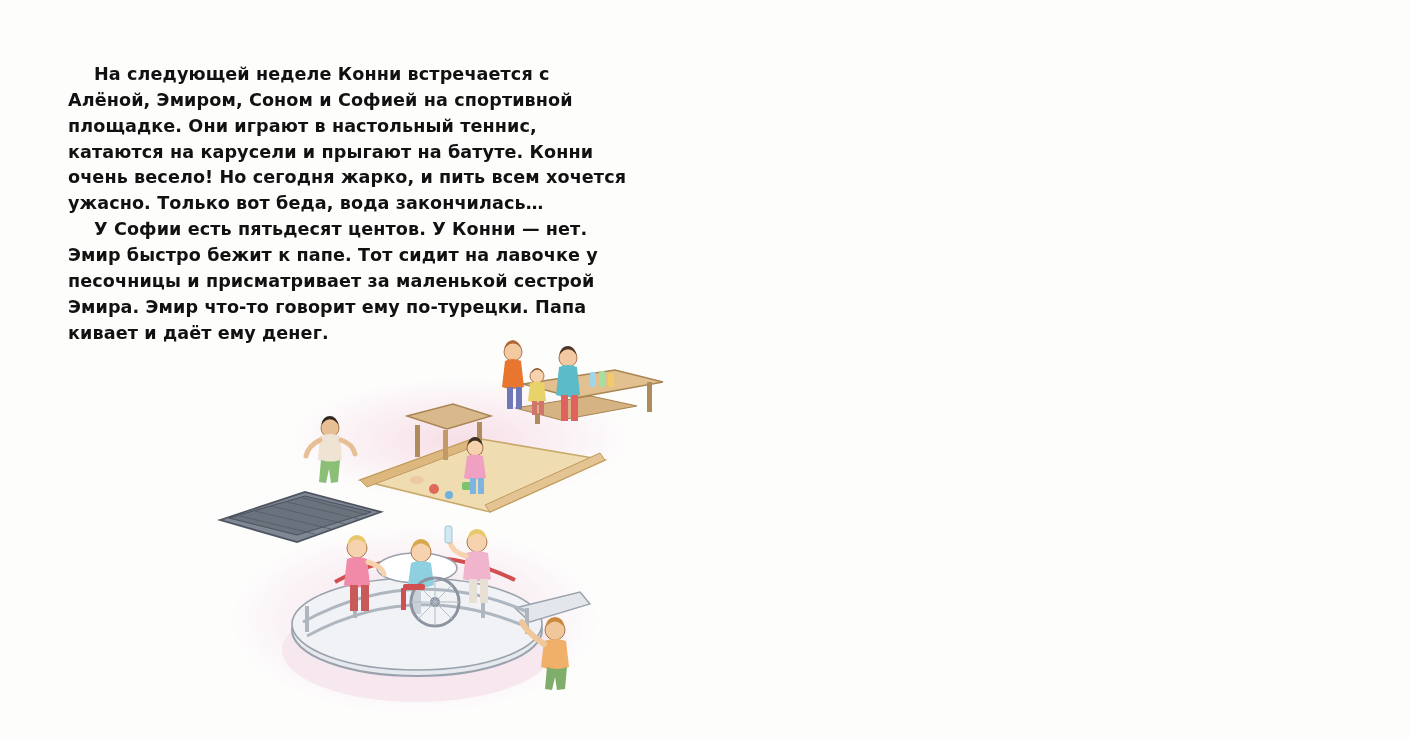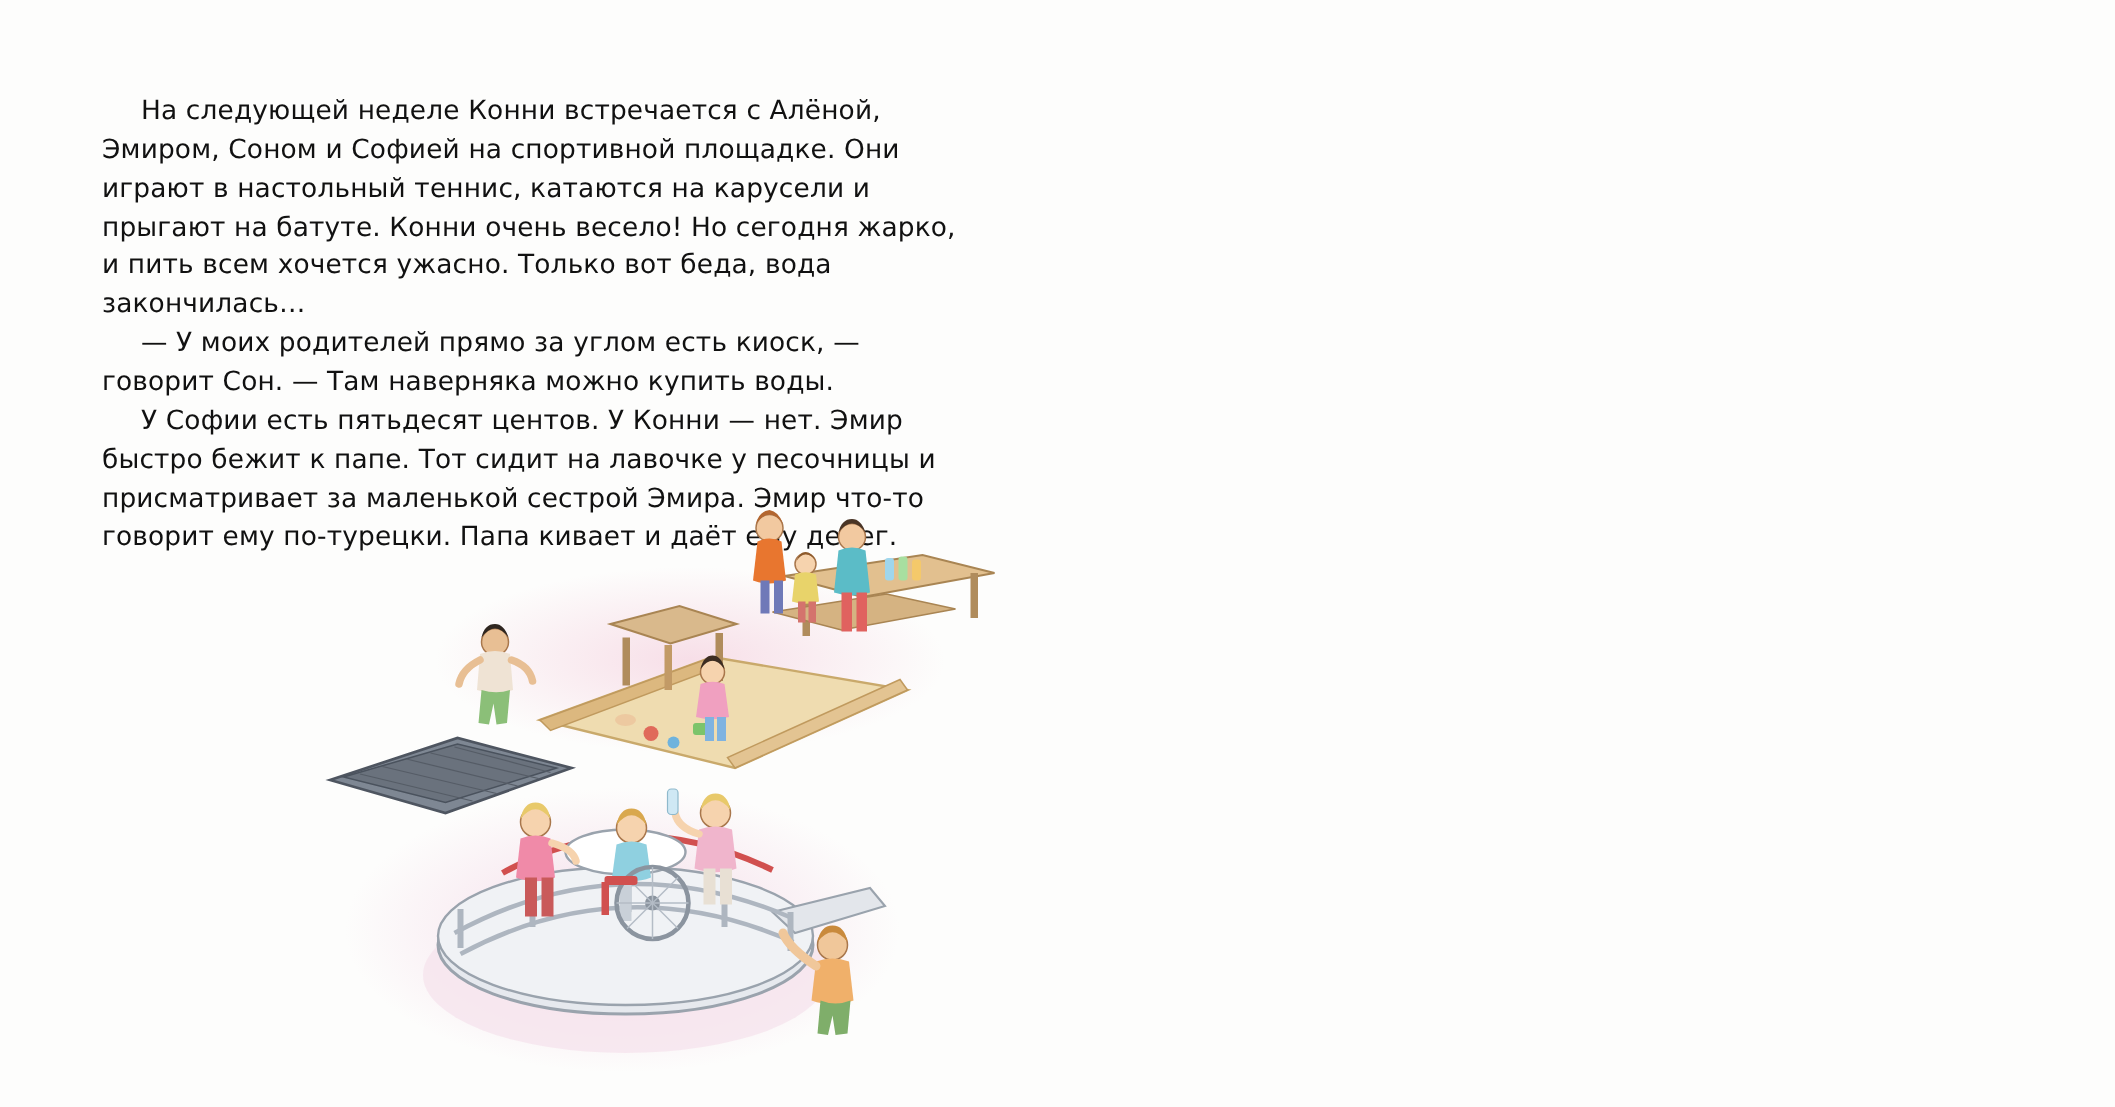--- a/index.html
+++ b/index.html
@@ -36,20 +36,21 @@
     color: #111;
     letter-spacing: 0.1px;
   }
   .left-text {
     left: 68px;
     top: 62px;
     width: 570px;
   }
   .text-block p {
     margin: 0;
+    font-weight: bold;
   }
   .text-block p.indent {
     text-indent: 26px;
   }
   
   .right-page {
     position: absolute;
     left: 705px;
     top: 0;
     width: 705px;
@@ -70,21 +71,20 @@
 </style>
 </head>
 <body>
 
 <div class="page">
 
   <div class="left-page">
 
     <div class="text-block left-text">
       <p class="indent">На следующей неделе Конни встречается с Алёной, Эмиром, Соном и Софией на спортивной площадке. Они играют в настольный теннис, катаются на карусели и прыгают на батуте. Конни очень весело! Но сегодня жарко, и пить всем хочется ужасно. Только вот беда, вода закончилась…</p>
-      <p class="indent">— У моих родителей прямо за углом есть киоск, — говорит Сон. — Там наверняка можно купить воды.</p>
       <p class="indent">У Софии есть пятьдесят центов. У Конни — нет. Эмир быстро бежит к папе. Тот сидит на лавочке у песочницы и присматривает за маленькой сестрой Эмира. Эмир что-то говорит ему по-турецки. Папа кивает и даёт ему денег.</p>
     </div>
 
     <div class="illus" id="playground-illustration">
       <svg viewBox="0 0 500 390" width="500" height="390" xmlns="http://www.w3.org/2000/svg">
         <defs>
           <radialGradient id="glowA" cx="50%" cy="50%" r="50%">
             <stop offset="0%" stop-color="#f6d9e4" stop-opacity="0.85"></stop>
             <stop offset="100%" stop-color="#f6d9e4" stop-opacity="0"></stop>
           </radialGradient>

